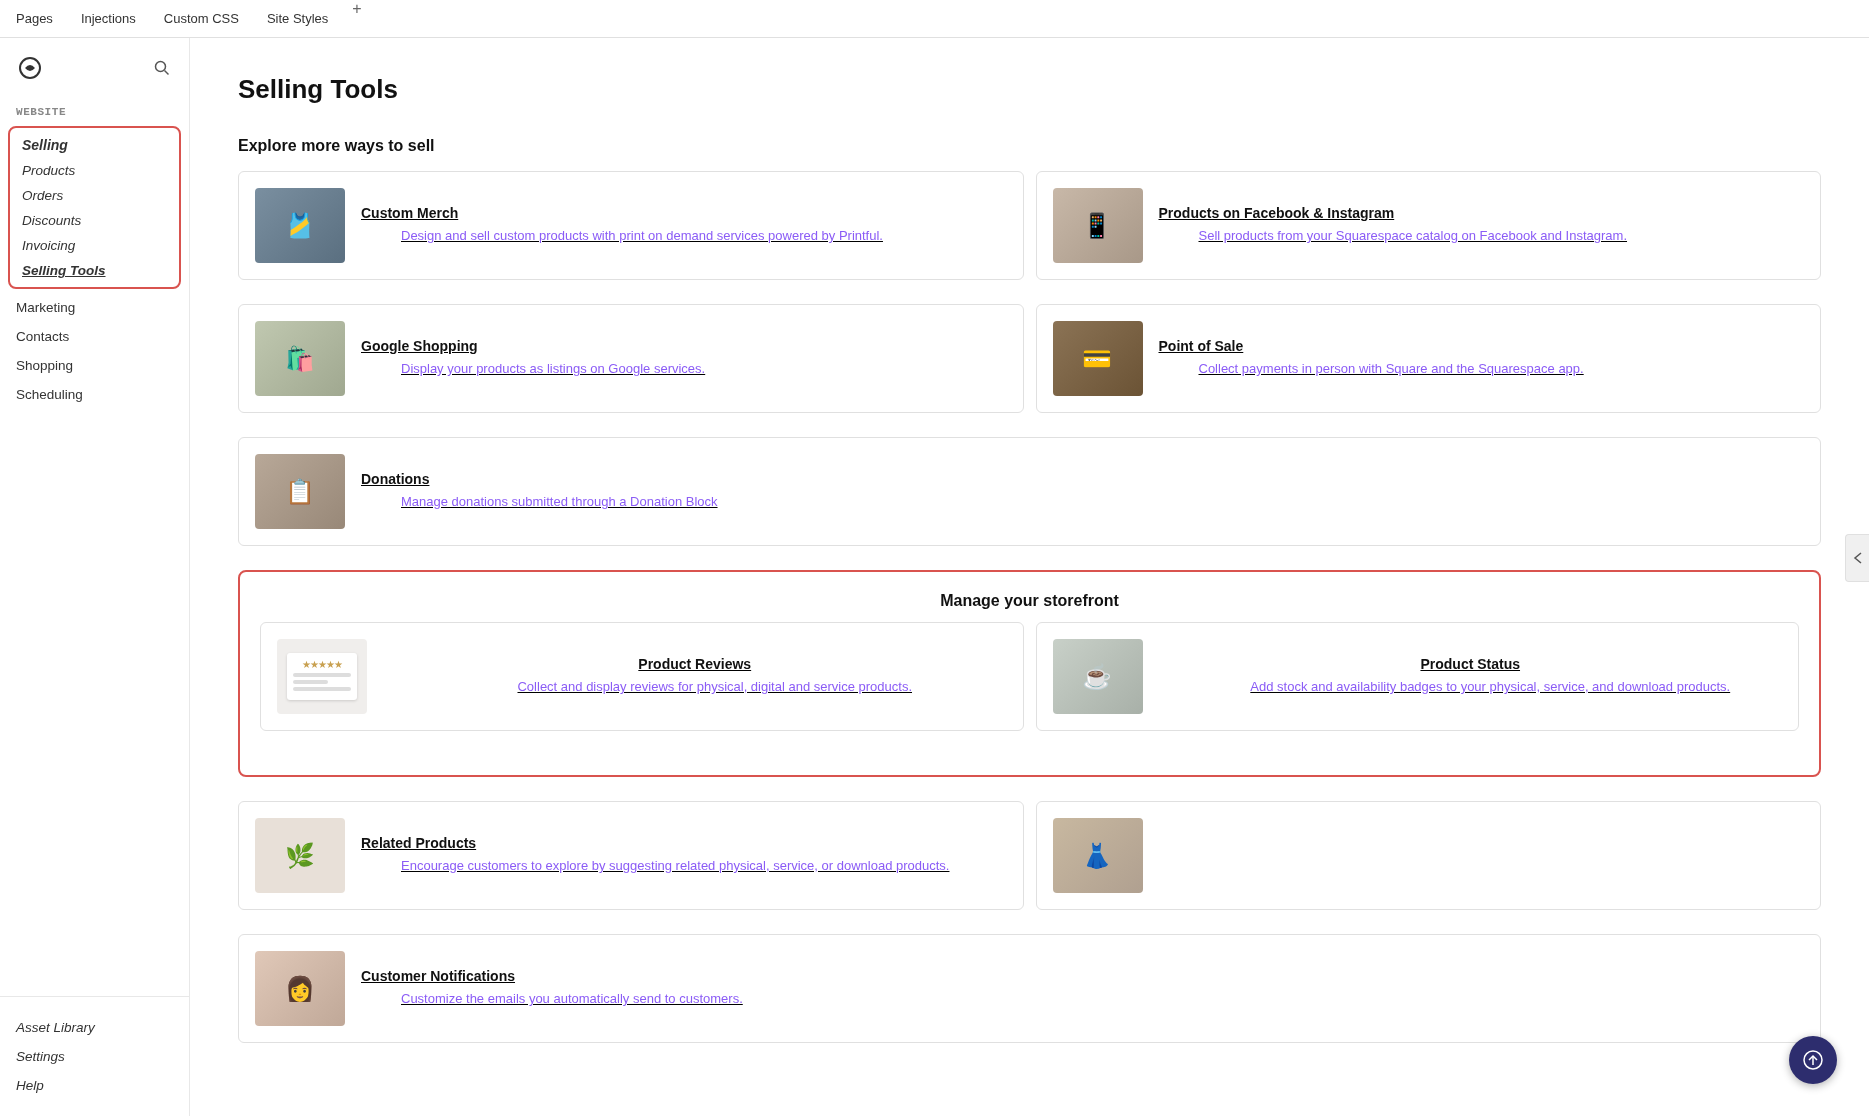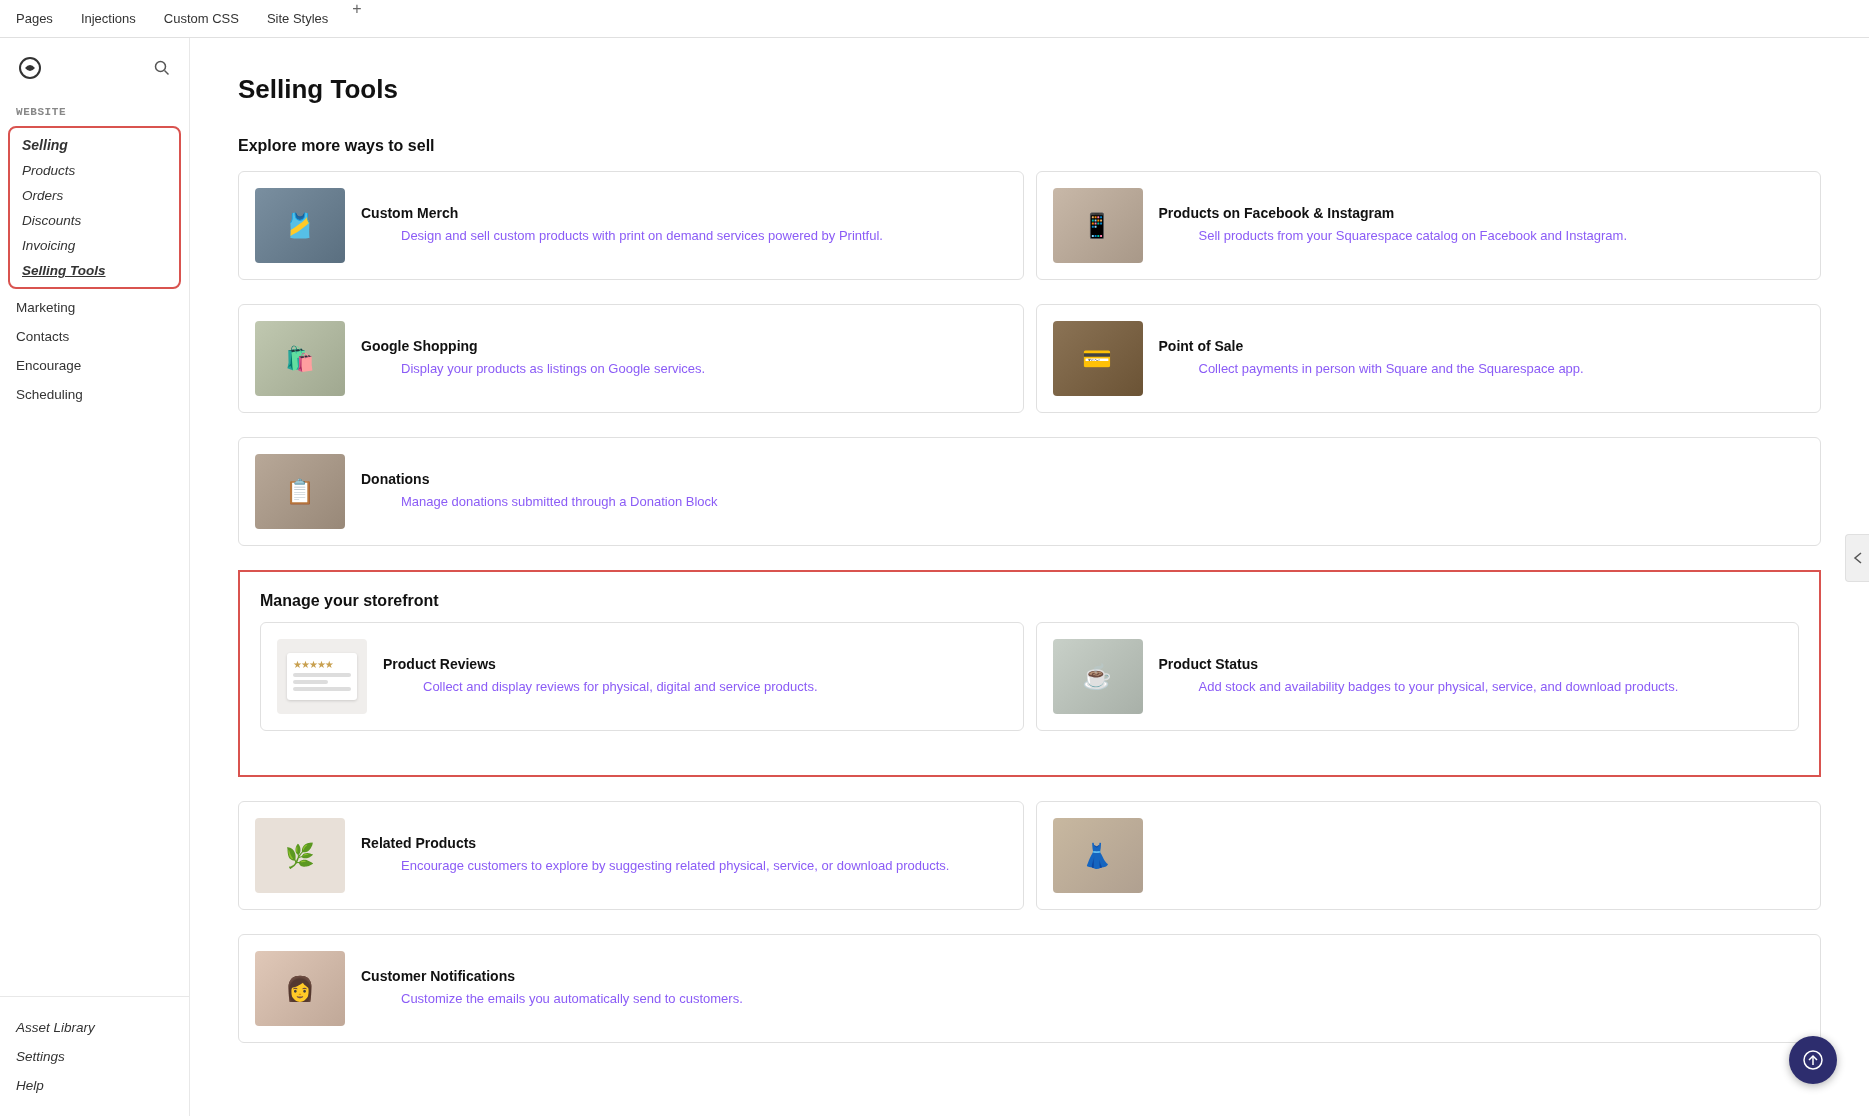--- a/index.html
+++ b/index.html
@@ -163,40 +163,41 @@
     .tool-card-image.fb-insta { background: linear-gradient(135deg, #c8b8a8 0%, #a89888 100%); }
     .tool-card-image.google-shopping { background: linear-gradient(135deg, #c0c8b0 0%, #a0a890 100%); }
     .tool-card-image.point-of-sale { background: linear-gradient(135deg, #8b7355 0%, #6b5335 100%); }
     .tool-card-image.donations { background: linear-gradient(135deg, #b8a898 0%, #988878 100%); }
     .tool-card-image.product-reviews { background: #f0eeec; display: flex; align-items: center; justify-content: center; }
     .tool-card-image.product-status { background: linear-gradient(135deg, #c8d0c8 0%, #a8b0a8 100%); }
     .tool-card-image.related-products { background: #e8e0d8; }
     .tool-card-image.waitlists { background: linear-gradient(135deg, #c8b8a0 0%, #b0a090 100%); }
     .tool-card-image.customer-notifications { background: linear-gradient(135deg, #e0c8b8 0%, #c0a898 100%); }
 
-    .tool-card-text { flex: 1; }
+    .tool-card-text { flex: 1; text-decoration: underline; }
     .tool-card-name {
       font-size: 14px;
       font-weight: 600;
       color: #111;
       margin-bottom: 6px;
     }
     .tool-card-desc {
       font-size: 13px;
       color: #8b5cf6;
       line-height: 1.45;
       margin-left: 40px;
     }
 
     
     .section-highlighted {
       border: 2px solid #d9534f;
-      border-radius: 0;
+      border-radius: 8px;
       padding: 20px;
       margin-bottom: 24px;
+      text-align: center;
     }
     .section-highlighted .section-title {
       margin-bottom: 12px;
     }
 
     
     .collapse-btn {
       position: absolute;
       right: 0;
       top: 50%;
@@ -293,21 +294,21 @@
       <div class="sidebar-item group-header">Selling</div>
       <div class="sidebar-item">Products</div>
       <div class="sidebar-item">Orders</div>
       <div class="sidebar-item">Discounts</div>
       <div class="sidebar-item">Invoicing</div>
       <div class="sidebar-item active">Selling Tools</div>
     </div>
 
     <div class="sidebar-item">Marketing</div>
     <div class="sidebar-item">Contacts</div>
-    <div class="sidebar-item">Encourage</div>
+    <div class="sidebar-item">Shopping</div>
     <div class="sidebar-item">Scheduling</div>
 
     <div class="sidebar-bottom">
       <div class="sidebar-item">Asset Library</div>
       <div class="sidebar-item">Settings</div>
       <div class="sidebar-item">Help</div>
     </div>
   </div>
 
   <div class="content">

